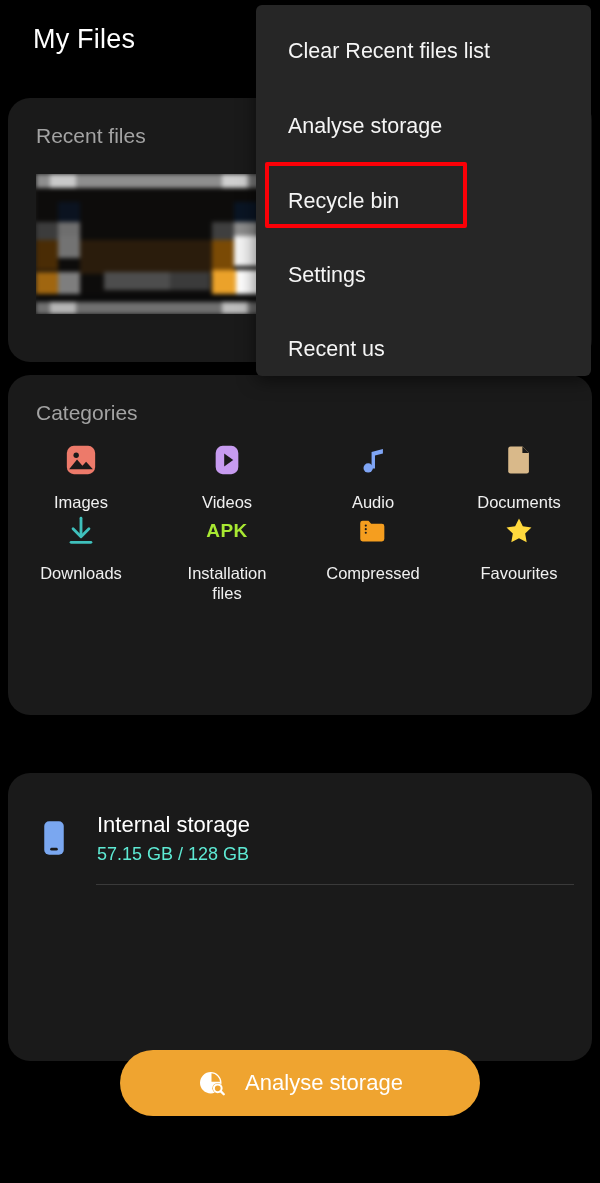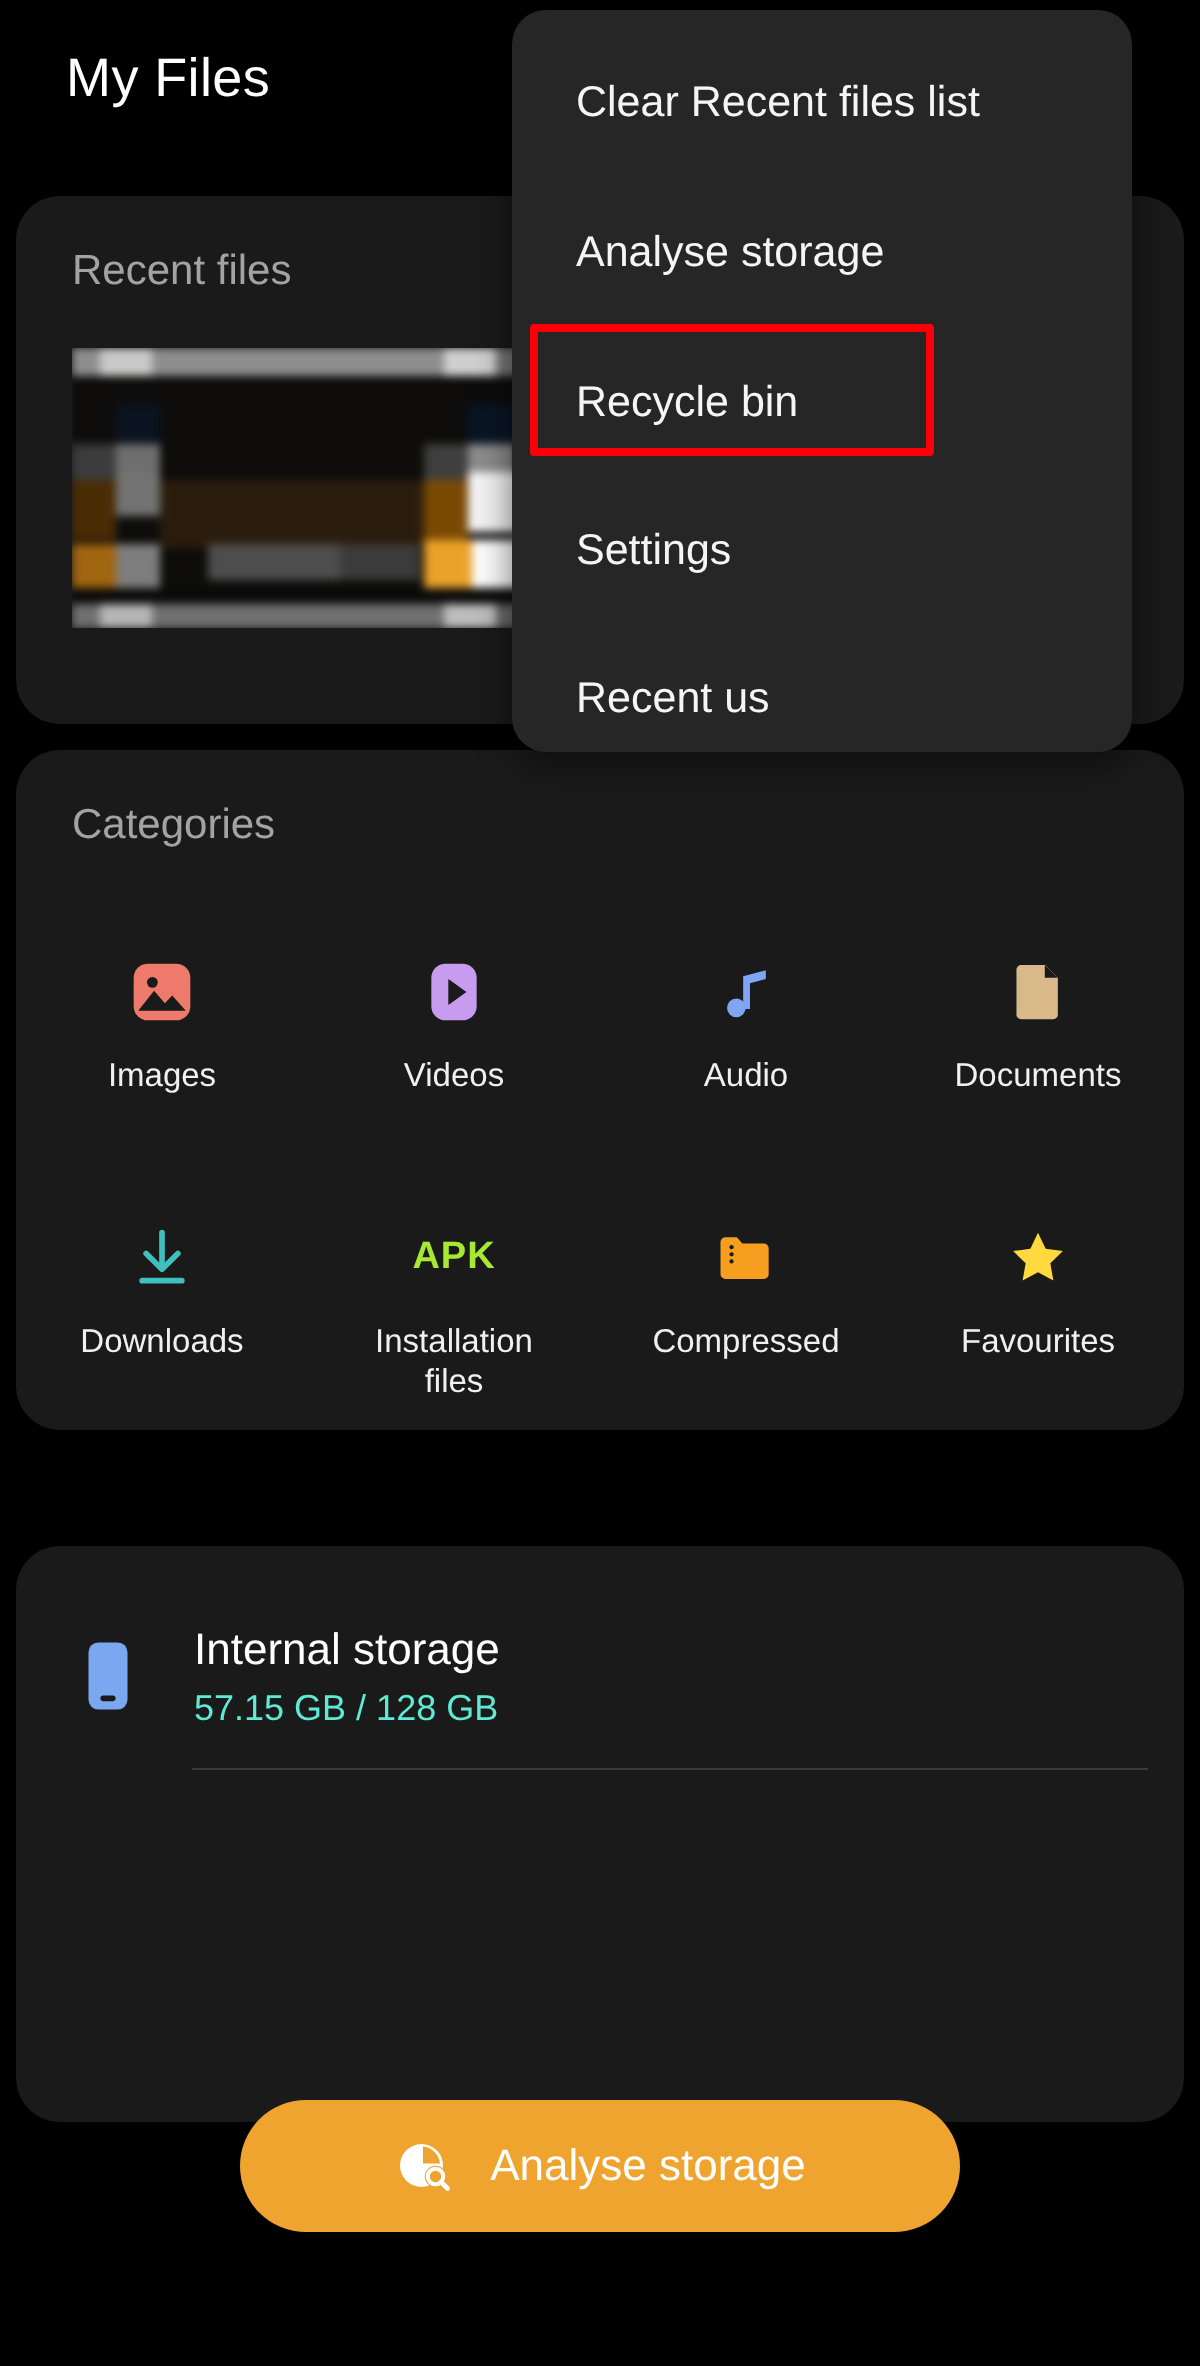--- a/index.html
+++ b/index.html
@@ -37,27 +37,26 @@
     position: absolute; left: 28px; top: 76px;
     width: 300px; height: 140px; overflow: hidden;
   }
   .thumb-canvas { position: absolute; inset: 0; filter: blur(2.2px); }
   .px { position: absolute; }
 
   
   .cat-grid {
     position: absolute; left: 0; top: 66px; width: 584px;
     display: grid; grid-template-columns: repeat(4, 1fr);
-    row-gap: 26px;
   }
   .cat-item {
     display: flex; flex-direction: column; align-items: center;
     gap: 13px; cursor: pointer;
   }
-  .cat-icon { width: 38px; height: 38px; display: flex; align-items: center; justify-content: center; margin-top: 36px; }
+  .cat-icon { width: 38px; height: 38px; display: flex; align-items: center; justify-content: center; }
   .cat-label {
     font-size: 16.5px; color: #f0f0f0; text-align: center;
     line-height: 1.22; max-width: 112px;
   }
 
   
   .storage-row {
     position: absolute; left: 0; width: 584px; height: 86px;
     display: flex; align-items: center;
   }
@@ -82,22 +81,22 @@
     width: 360px; height: 66px; border: none; border-radius: 33px;
     background: #efa430; color: #ffffff; font-size: 22px;
     font-family: "Liberation Sans", sans-serif;
     display: flex; align-items: center; justify-content: center; gap: 18px;
     cursor: pointer;
   }
 
   
   .menu {
     position: absolute; left: 256px; top: 5px;
-    width: 310px; height: 371px;
-    background: #262626; border-radius: 17px;
+    width: 335px; height: 371px;
+    background: #262626; border-radius: 6px;
     box-shadow: 0 4px 18px rgba(0,0,0,.55);
     overflow: hidden;
   }
   .menu-item {
     position: absolute; left: 32px; width: 290px;
     font-size: 21.5px; color: #f5f5f5; cursor: pointer;
     white-space: nowrap;
   }
   .menu-item.i0 { top: 34px; }
   .menu-item.i1 { top: 109px; }

